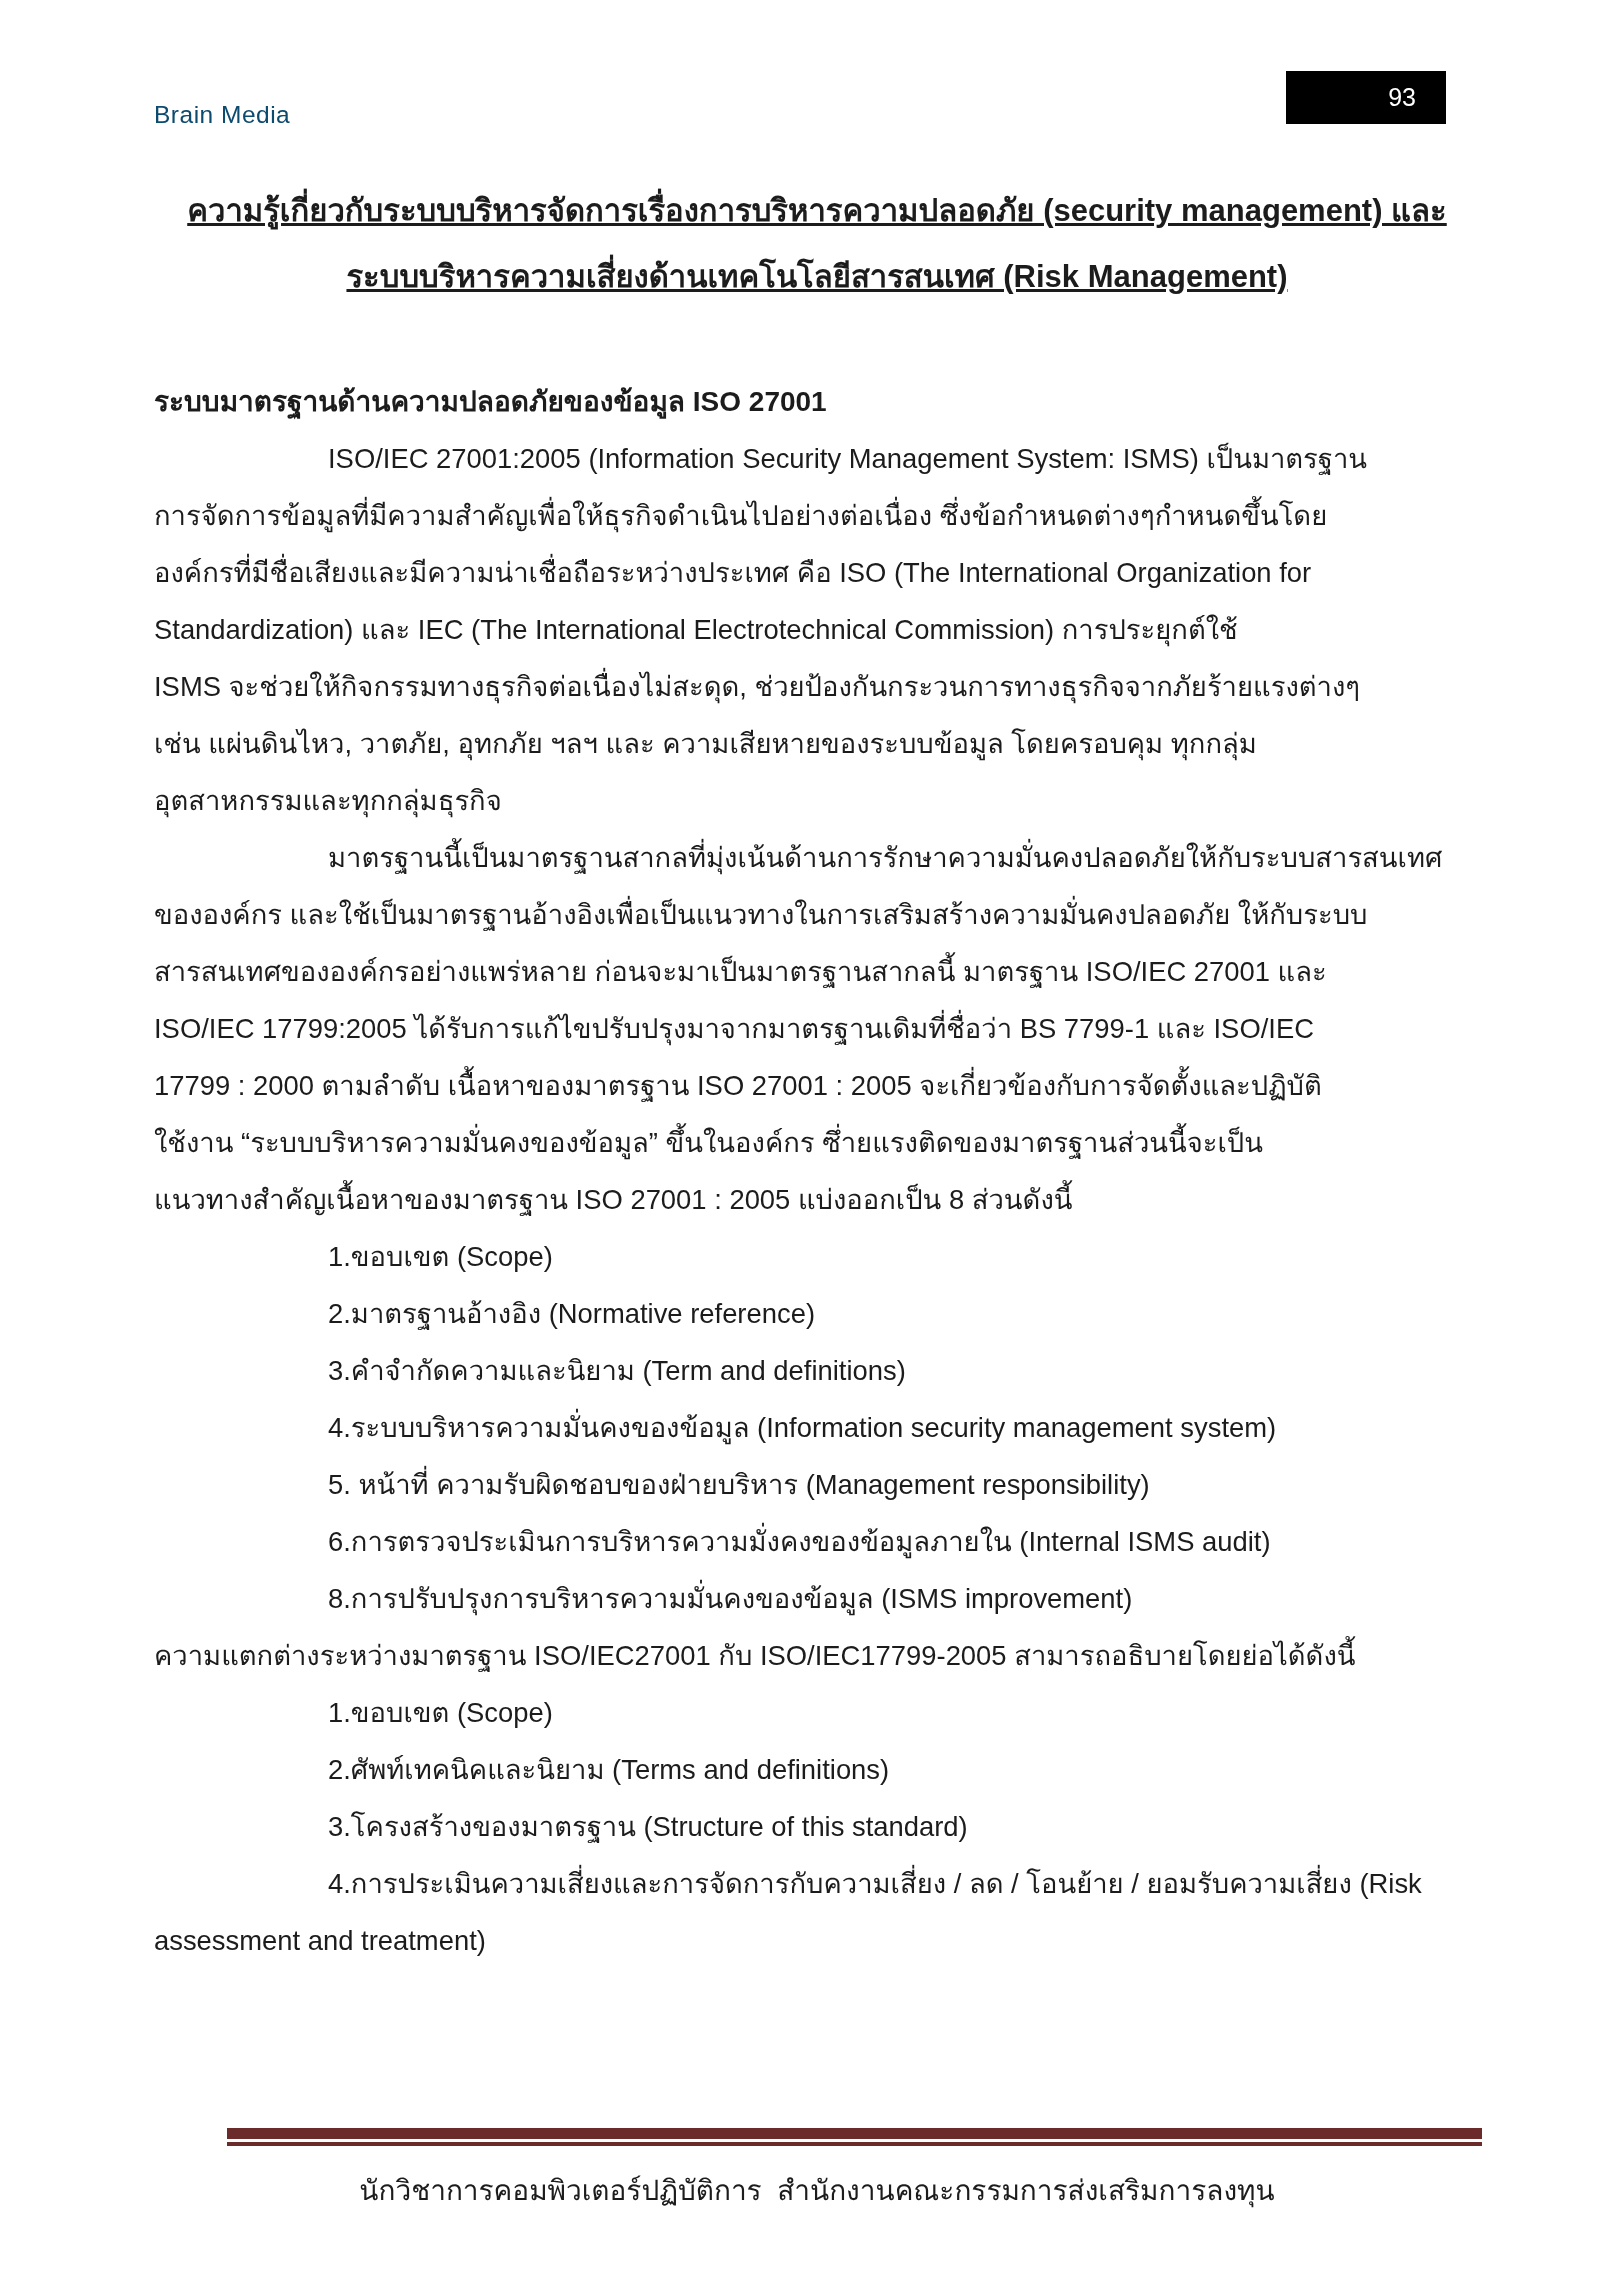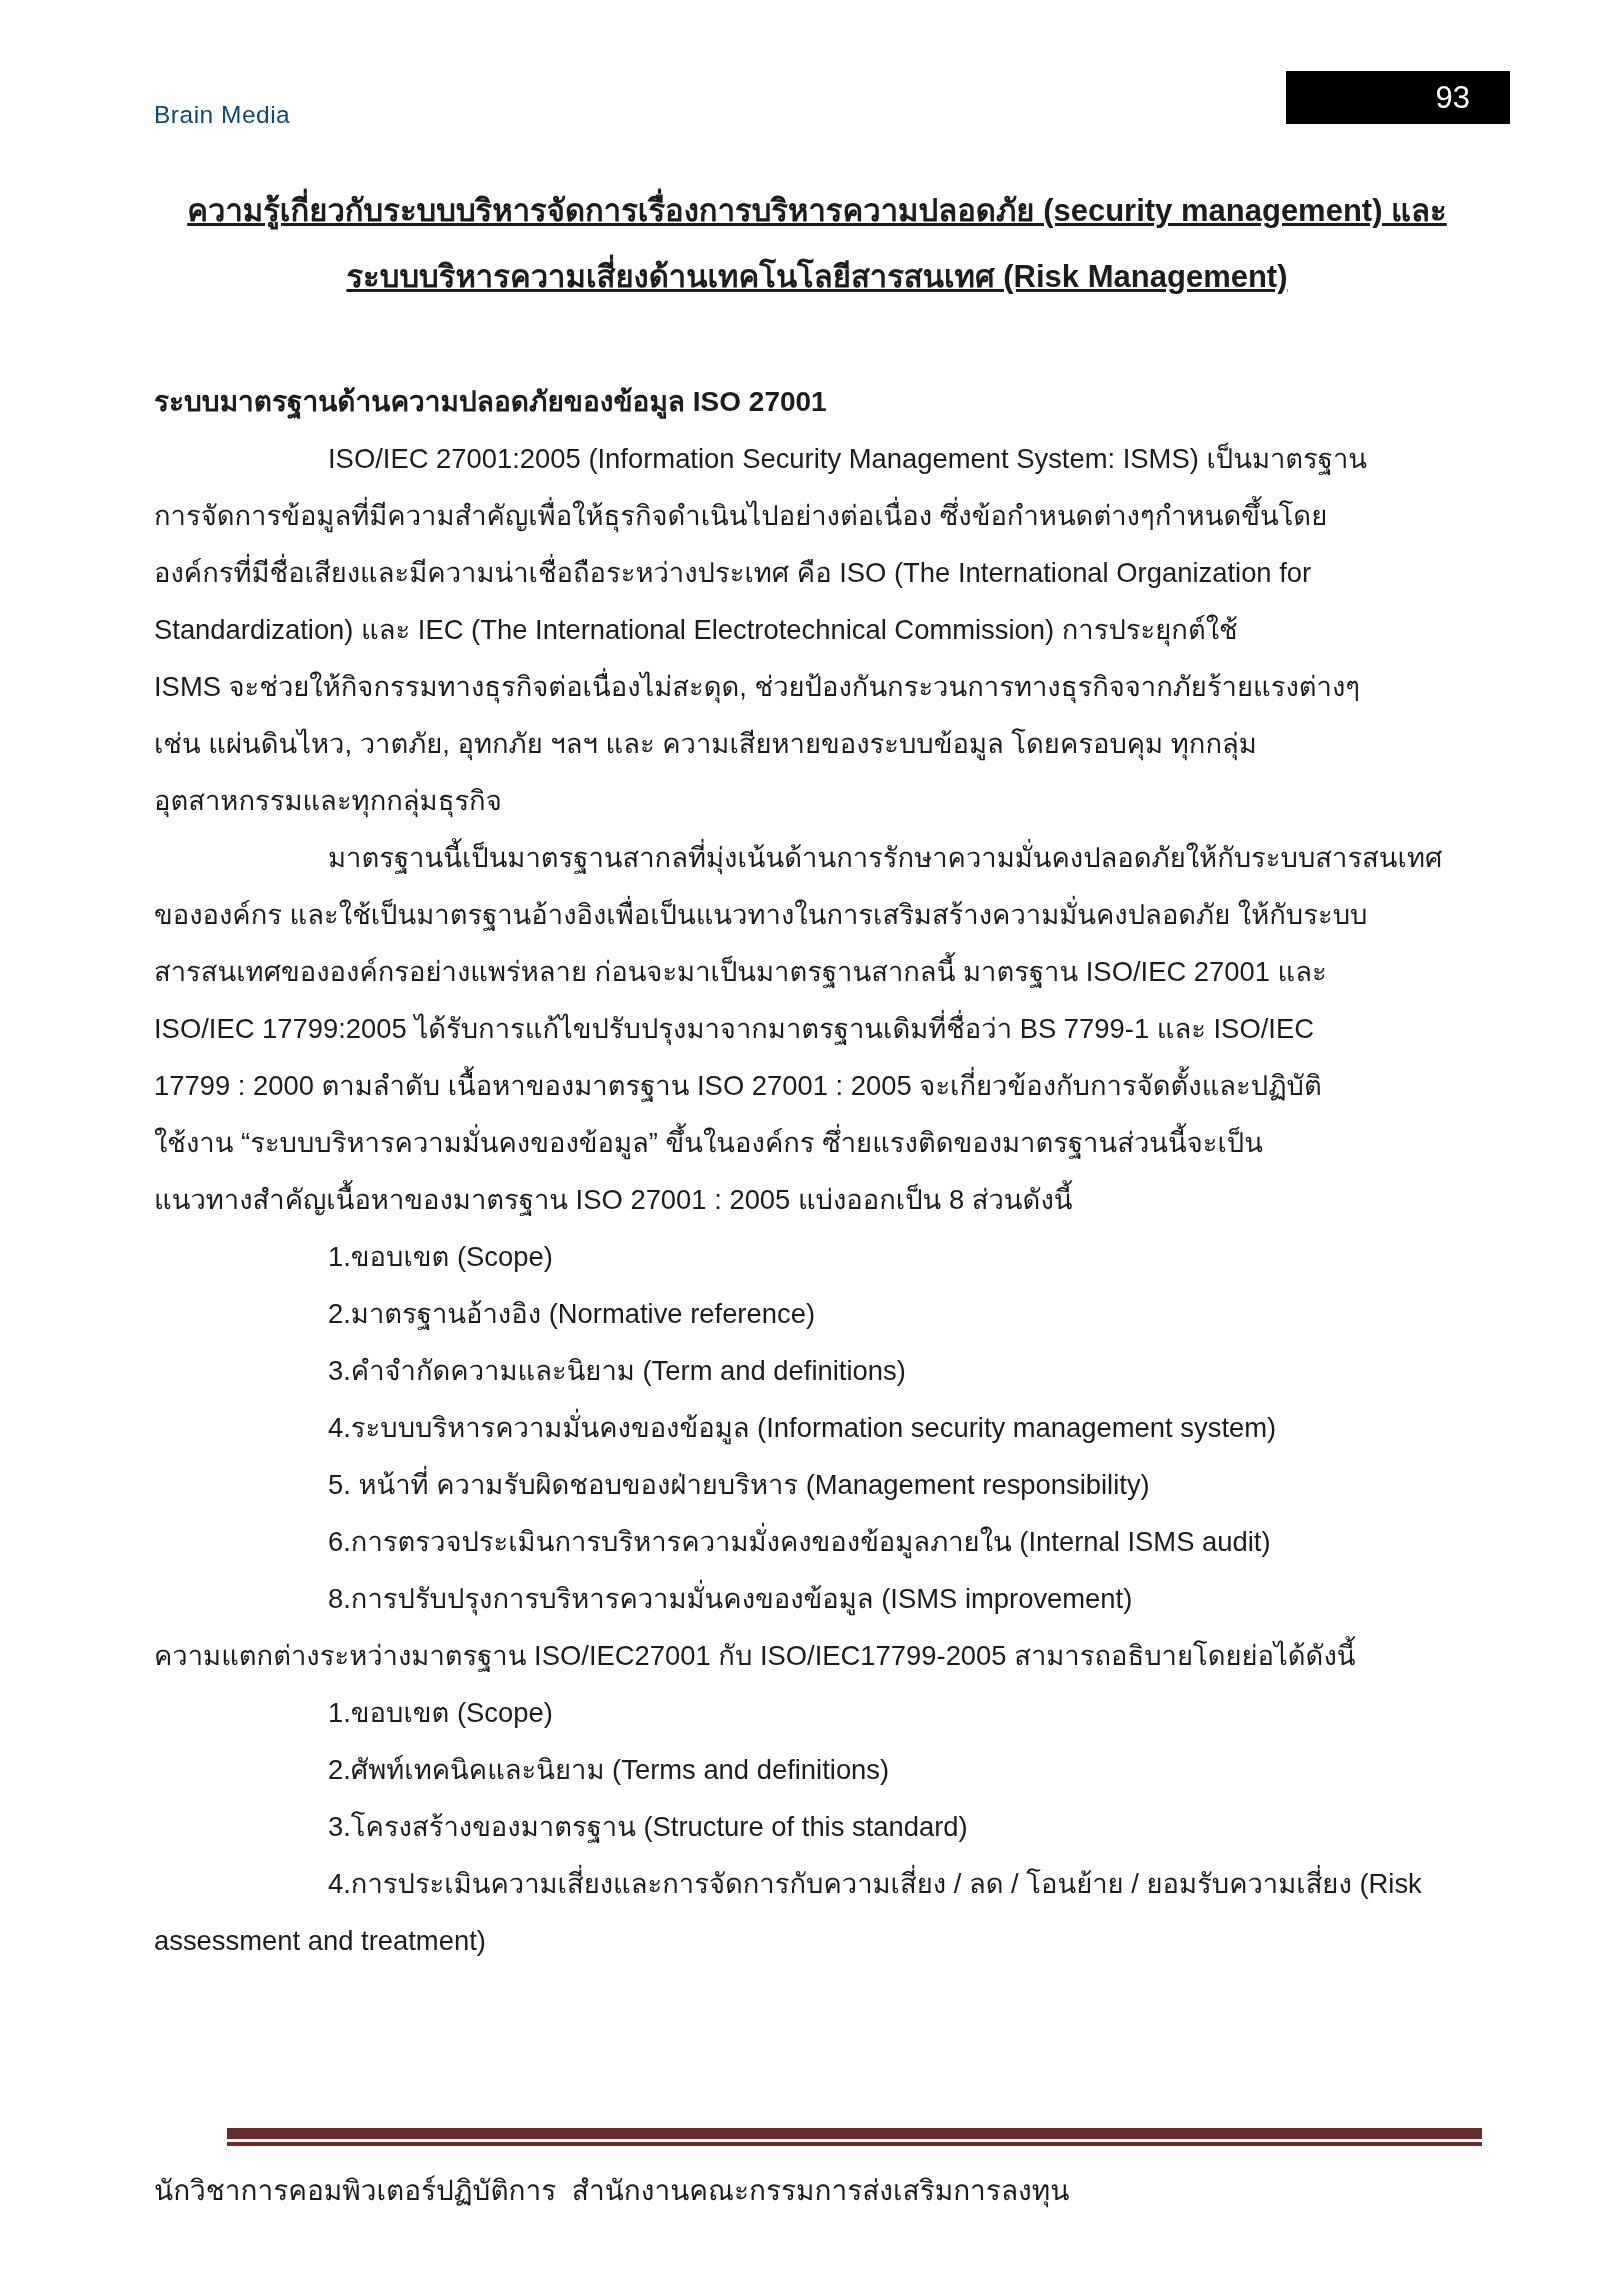--- a/index.html
+++ b/index.html
@@ -12,25 +12,25 @@
     font-family:"Liberation Sans", sans-serif;
     color:#1c1c1c;
   }
   
   .brand{
     position:absolute;left:154px;top:101px;
     font-size:24.5px;letter-spacing:0.5px;color:#0c4a6e;
   }
   .pagenum-box{
     position:absolute;left:1286px;top:71px;
-    width:224px;height:53px;
+    width:160px;height:53px;
     background:#000;color:#fff;
     display:flex;align-items:center;justify-content:flex-end;
-    padding-right:40px;box-sizing:border-box;
-    font-size:31px;
+    padding-right:30px;box-sizing:border-box;
+    font-size:25px;
   }
   
   .title{
     position:absolute;left:154px;top:178px;width:1326px;
     text-align:center;font-weight:bold;
     font-size:31px;line-height:66px;text-decoration:underline;
   }
   
   .content{
     position:absolute;left:154px;top:373px;width:1326px;
@@ -44,21 +44,21 @@
   .bodyline.ind{padding-left:174px;}
   
   .rule-thick{
     position:absolute;left:227px;top:2128px;width:1255px;height:10.8px;
   }
   .rule-thin{
     position:absolute;left:227px;top:2142px;width:1255px;height:3.9px;
   }
   .footer-text{
     position:absolute;left:154px;top:2168px;width:1326px;
-    text-align:left;font-size:28px;white-space:pre;
+    text-align:center;font-size:28px;white-space:pre;
   }
 </style>
 </head>
 <body>
 
 <div class="page">
 
   <div class="brand">Brain Media</div>
 
   <div class="pagenum-box" style="background-color: rgb(0, 0, 0);">

